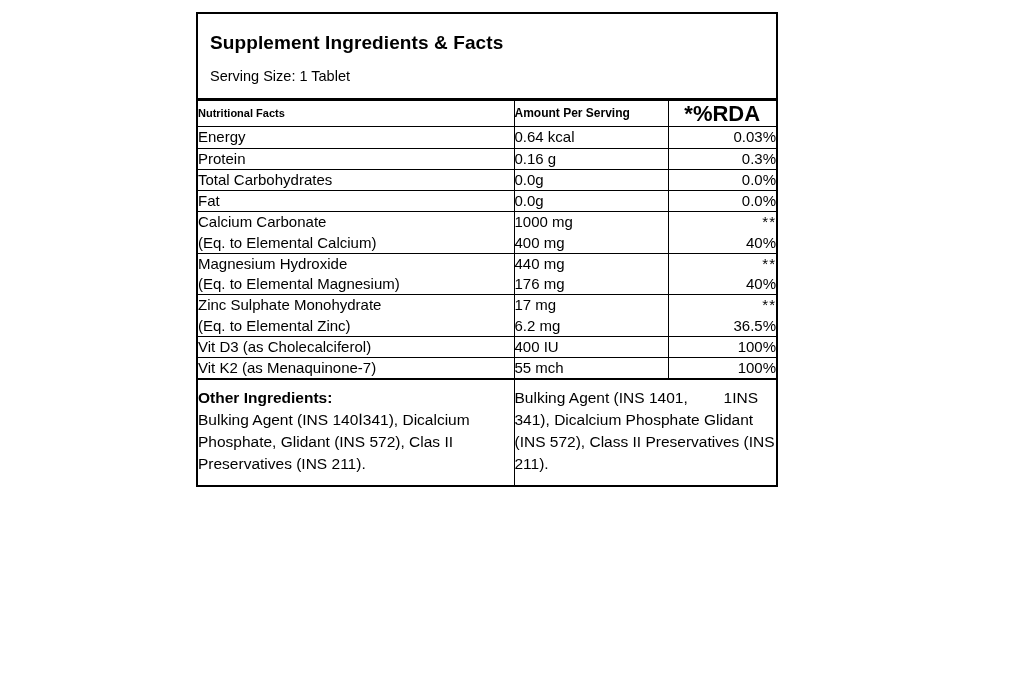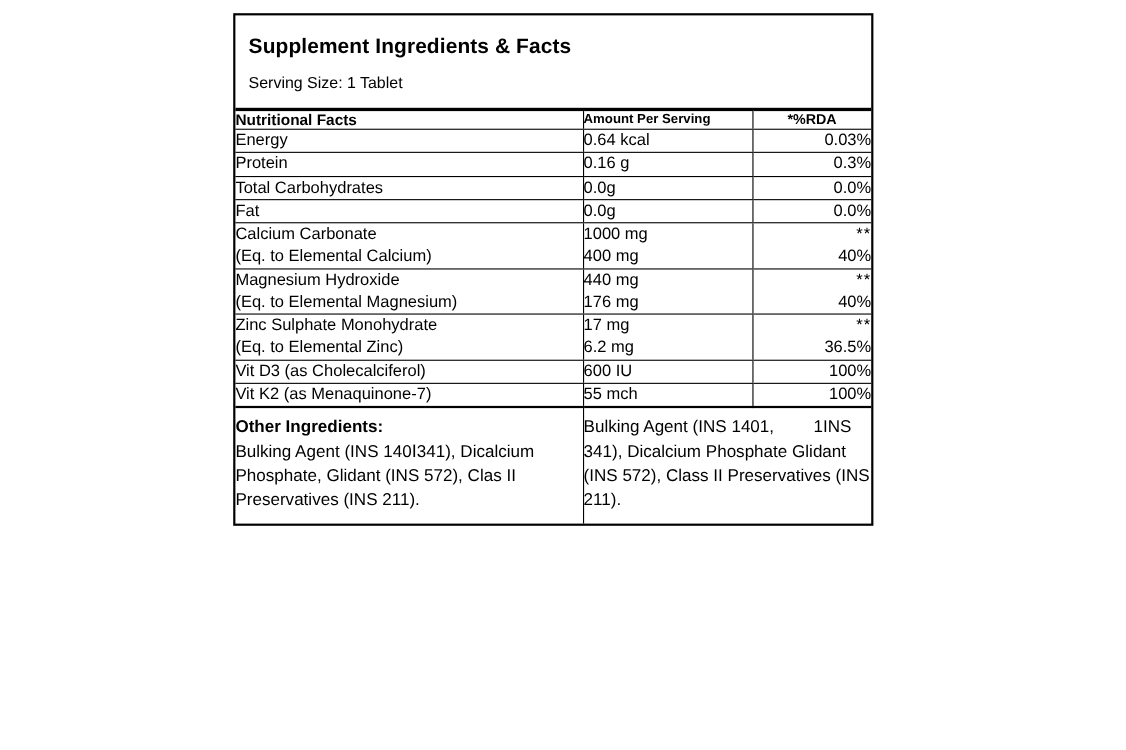--- a/index.html
+++ b/index.html
@@ -15,21 +15,21 @@
   #page {
     position: relative;
     width: 1024px;
     height: 682px;
     background: #ffffff;
     overflow: hidden;
   }
 
   .panel {
     position: absolute;
-    left: 212px;
+    left: 196px;
     top: 12px;
     width: 582px;
     border: 2px solid #000000;
     box-sizing: border-box;
     background: #ffffff;
   }
 
   
   .hdr {
     padding: 18px 0 14px 12px;
@@ -65,30 +65,30 @@
   }
   table.facts th.sep,
   table.facts td.sep {
     border-left: 1px solid #000000;
   }
 
   thead th {
     border-top: none;
     border-bottom: 2px solid #000000;
     font-weight: bold;
-    font-size: 14px;
+    font-size: 11px;
     text-align: left;
     padding: 12px 0 12px 12px;
     line-height: 1.15;
   }
   thead th.col-amount { font-size: 12px; }
   thead th.col-rda {
     text-align: center;
     padding-left: 0;
-    font-size: 13px;
+    font-size: 22px;
   }
 
   tbody td {
     font-size: 15px;
     line-height: 1.35;
     padding: 4px 0 5px 12px;
   }
   tbody td.col-rda {
     text-align: right;
     padding-left: 0;
@@ -210,21 +210,21 @@
           </td>
           <td class="col-rda sep">
             <span class="sub star">**</span>
             <span class="sub">36.5%</span>
           </td>
         </tr>
 
 
         <tr>
           <td class="col-name">Vit D3 (as Cholecalciferol)</td>
-          <td class="col-amount sep">600 IU</td>
+          <td class="col-amount sep">400 IU</td>
           <td class="col-rda sep">100%</td>
         </tr>
 
         <tr>
           <td class="col-name">Vit K2 (as Menaquinone-7)</td>
           <td class="col-amount sep">55 mch</td>
           <td class="col-rda sep">100%</td>
         </tr>
 
         <tr class="other">

